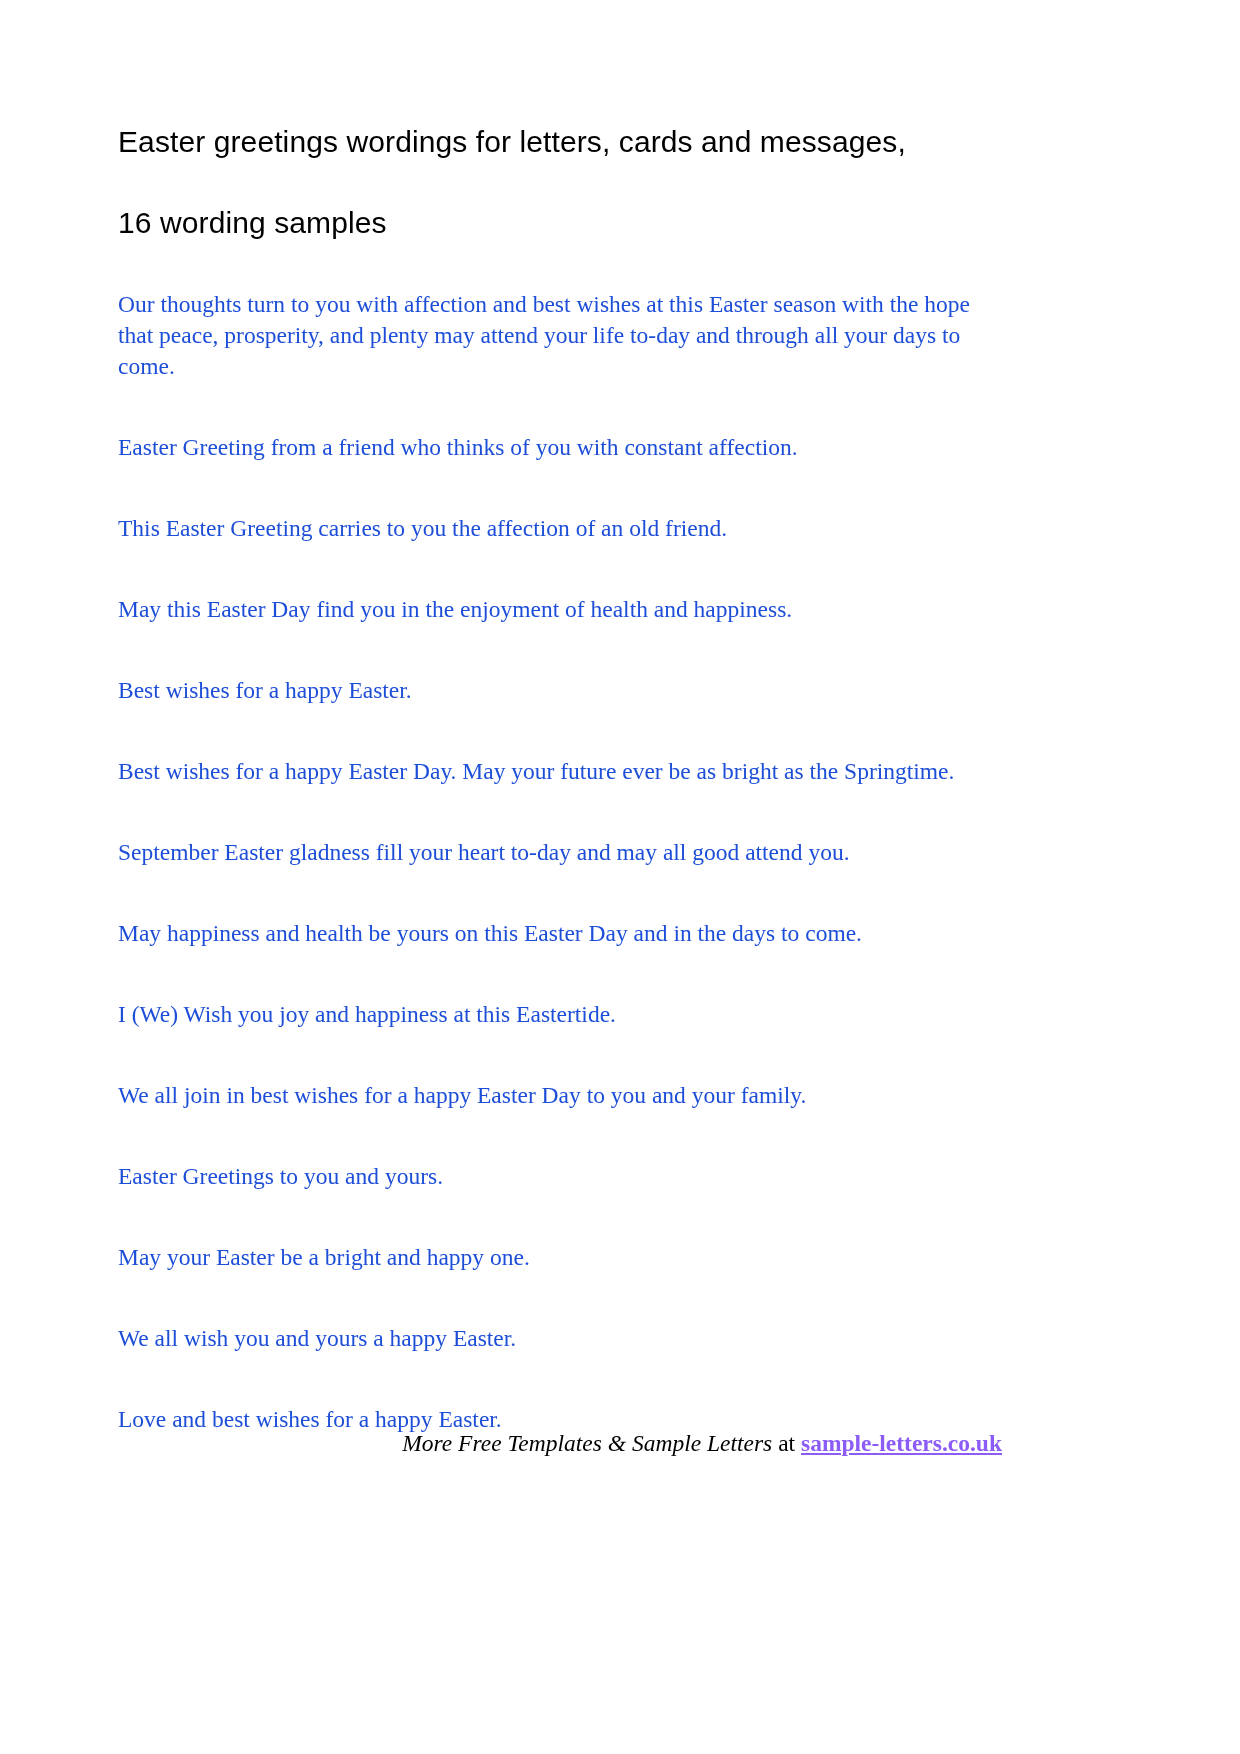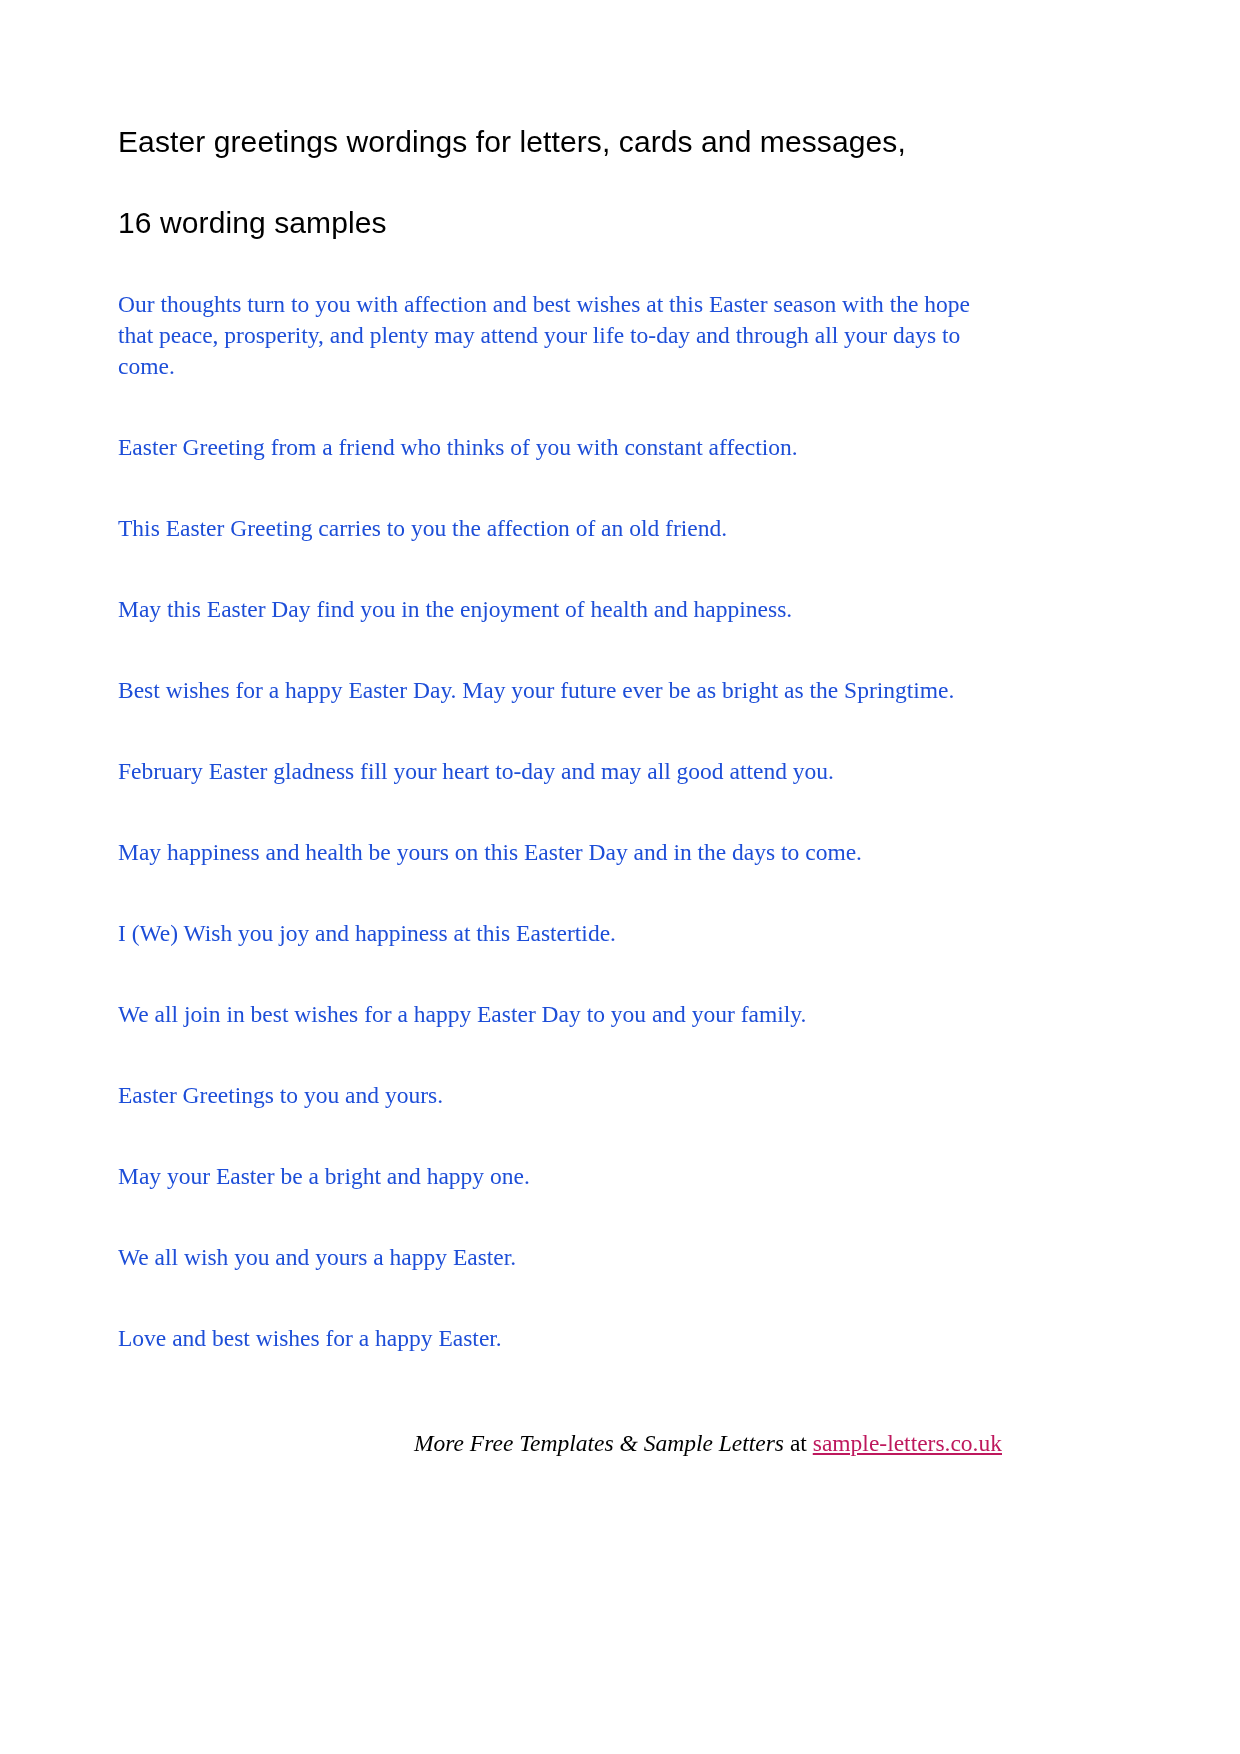--- a/index.html
+++ b/index.html
@@ -65,42 +65,43 @@
     font-size: 23.5px;
   }
   .footer .ital {
     font-style: italic;
     margin-top: 8px;
   }
   .footer .plain {
     font-style: normal;
   }
   .footer a.link {
-    color: #be185d;
-    font-weight: normal;
+    color: #8b5cf6;
+    font-weight: bold;
     text-decoration: underline;
     margin-top: 31px;
   }
 </style>
 </head>
 <body>
 
 <div class="page">
 
   <div class="content">
     <h1 class="title-line">Easter greetings wordings for letters, cards and messages,</h1>
     <h1 class="title-line second">16 wording samples</h1>
 
     <div class="body-block">
       <p class="para">Our thoughts turn to you with affection and best wishes at this Easter season with the hope that peace, prosperity, and plenty may attend your life to-day and through all your days to come.</p>
       <p class="para">Easter Greeting from a friend who thinks of you with constant affection.</p>
       <p class="para">This Easter Greeting carries to you the affection of an old friend.</p>
       <p class="para">May this Easter Day find you in the enjoyment of health and happiness.</p>
+      <p class="para">Best wishes for a happy Easter.</p>
       <p class="para">Best wishes for a happy Easter Day. May your future ever be as bright as the Springtime.</p>
-      <p class="para">February Easter gladness fill your heart to-day and may all good attend you.</p>
+      <p class="para">September Easter gladness fill your heart to-day and may all good attend you.</p>
       <p class="para">May happiness and health be yours on this Easter Day and in the days to come.</p>
       <p class="para">I (We) Wish you joy and happiness at this Eastertide.</p>
       <p class="para">We all join in best wishes for a happy Easter Day to you and your family.</p>
       <p class="para">Easter Greetings to you and yours.</p>
       <p class="para">May your Easter be a bright and happy one.</p>
       <p class="para">We all wish you and yours a happy Easter.</p>
       <p class="para">Love and best wishes for a happy Easter.</p>
     </div>
   </div>
 

